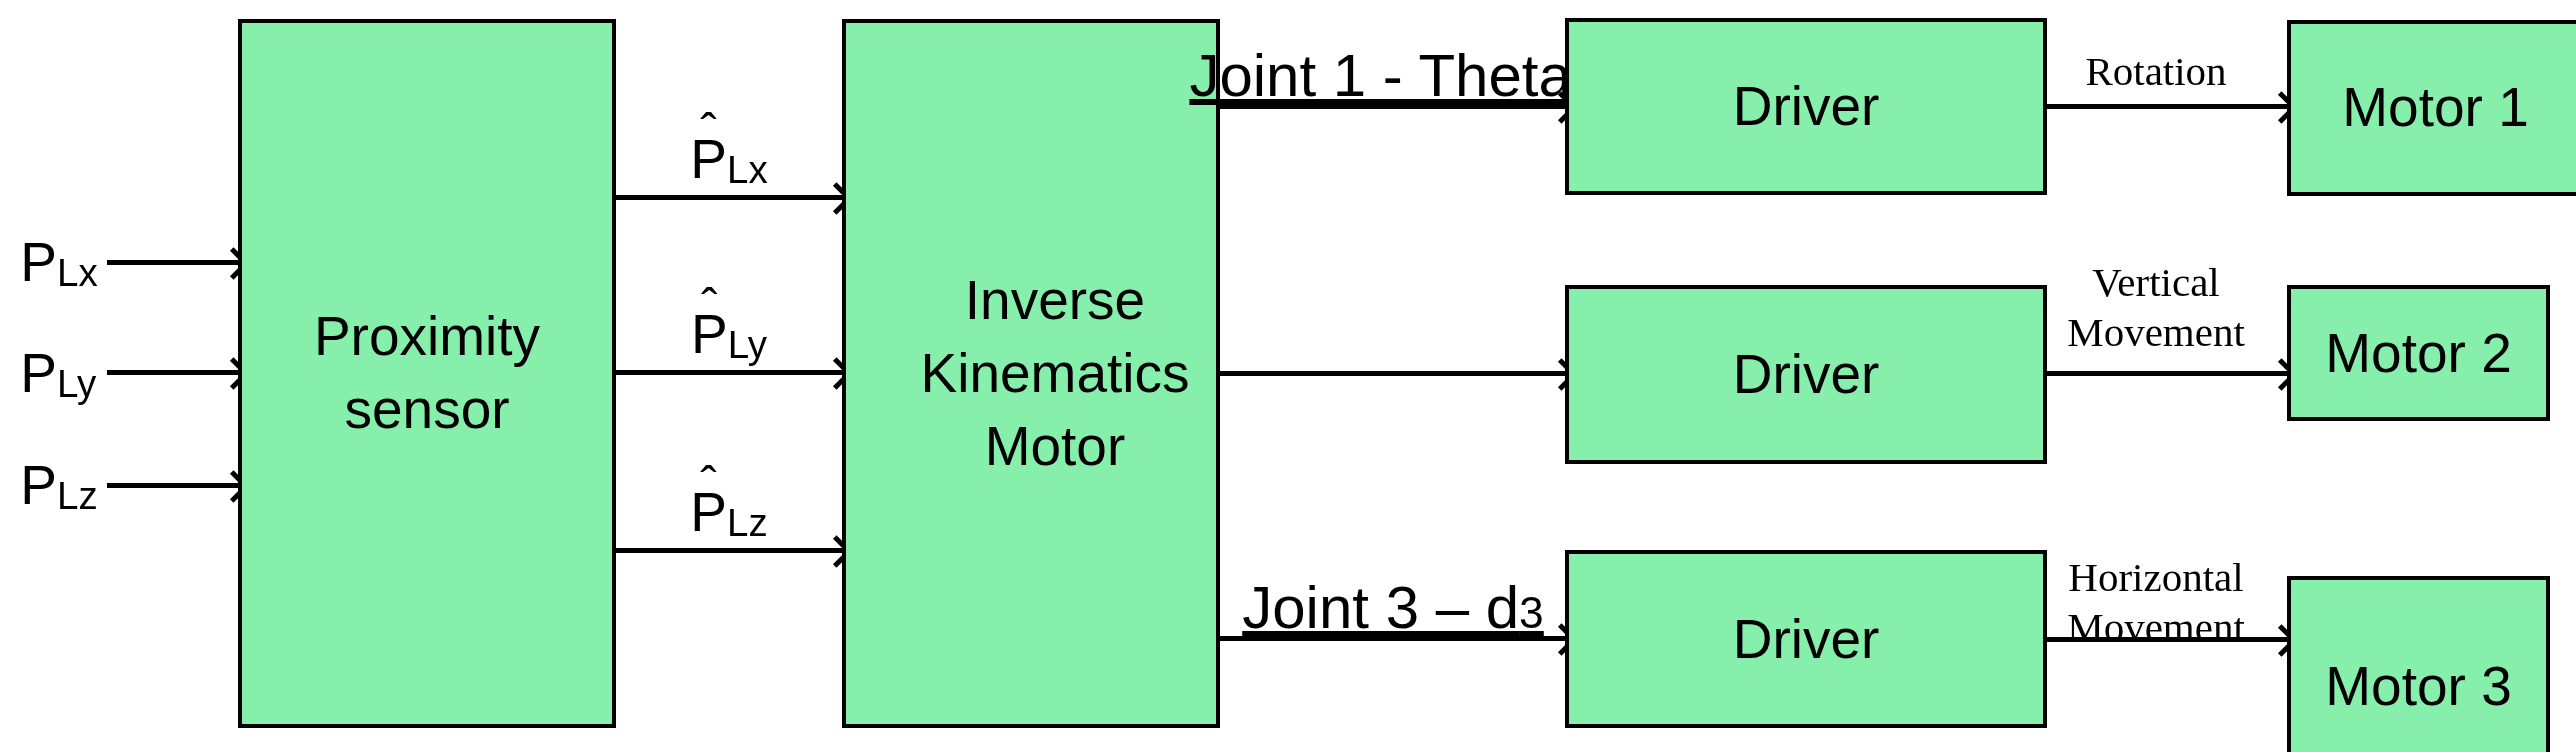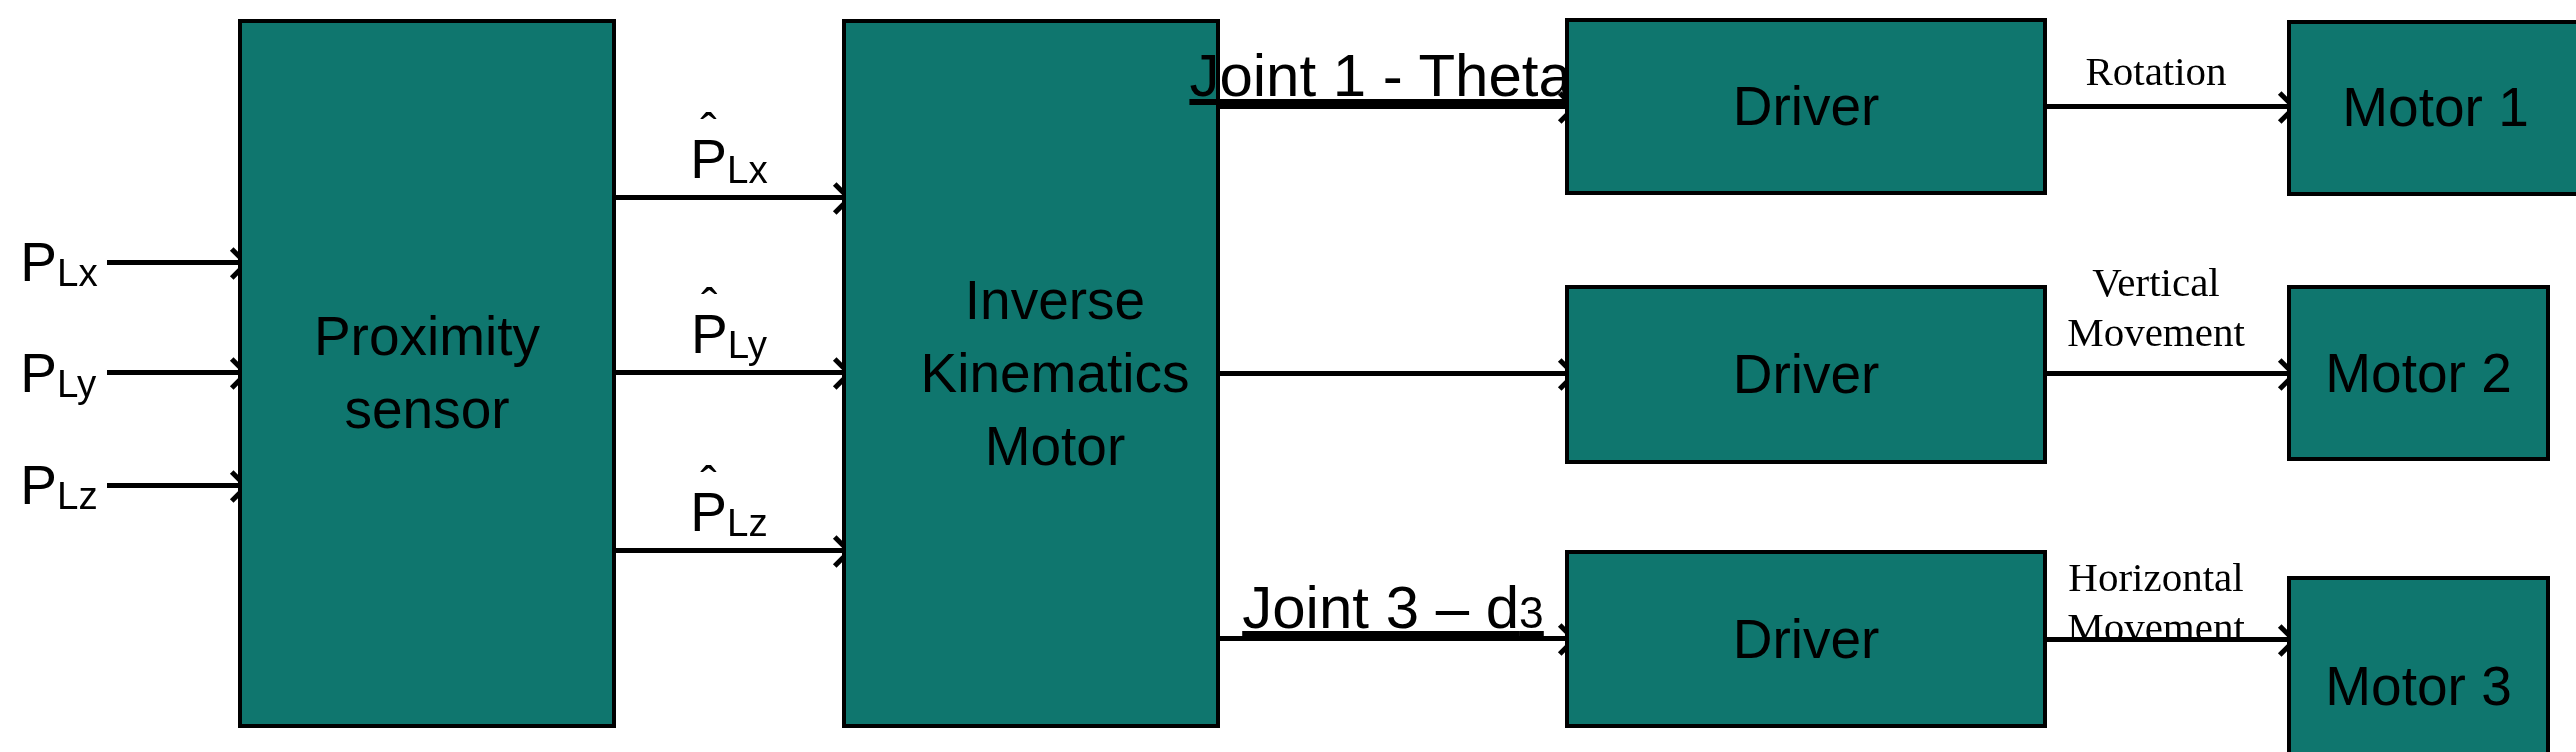--- a/index.html
+++ b/index.html
@@ -8,21 +8,21 @@
     width: 2576px;
     height: 753px;
     background: #ffffff;
     color: #000000;
     font-family: "Liberation Sans", sans-serif;
     overflow: hidden;
   }
   .box {
     position: absolute;
     box-sizing: border-box;
-    background: #0f766e;
+    background: #86efac;
     border: 4.9px solid #000000;
     display: flex;
     align-items: center;
     justify-content: center;
     text-align: center;
   }
   .box .label { font-size: 55px; line-height: 73px; }
   .arrow { position: absolute; height: 36px; }
   .arrow .shaft {
     position: absolute; left: 0; right: 0; top: 15.4px; height: 4.9px;
@@ -159,21 +159,21 @@
       <div class="head"></div>
     </div>
   <div class="arrow" style="left:2047px; top:622px; width:242px;">
       <div class="shaft"></div>
       <div class="head"></div>
     </div>
 
   <div class="box" style="left:2287px; top:19.5px; width:297px; height:176px;text-align:right;">
     <div class="label">Motor 1</div>
   </div>
-  <div class="box" style="left:2287px; top:285px; width:263px; height:176px;">
+  <div class="box" style="left:2287px; top:285px; width:263px; height:136px;">
     <div class="label">Motor 2</div>
   </div>
   <div class="box" style="left:2287px; top:576px; width:263px; height:220px;">
     <div class="label">Motor 3</div>
   </div>
 
 </div>
 
 
 </body></html>

